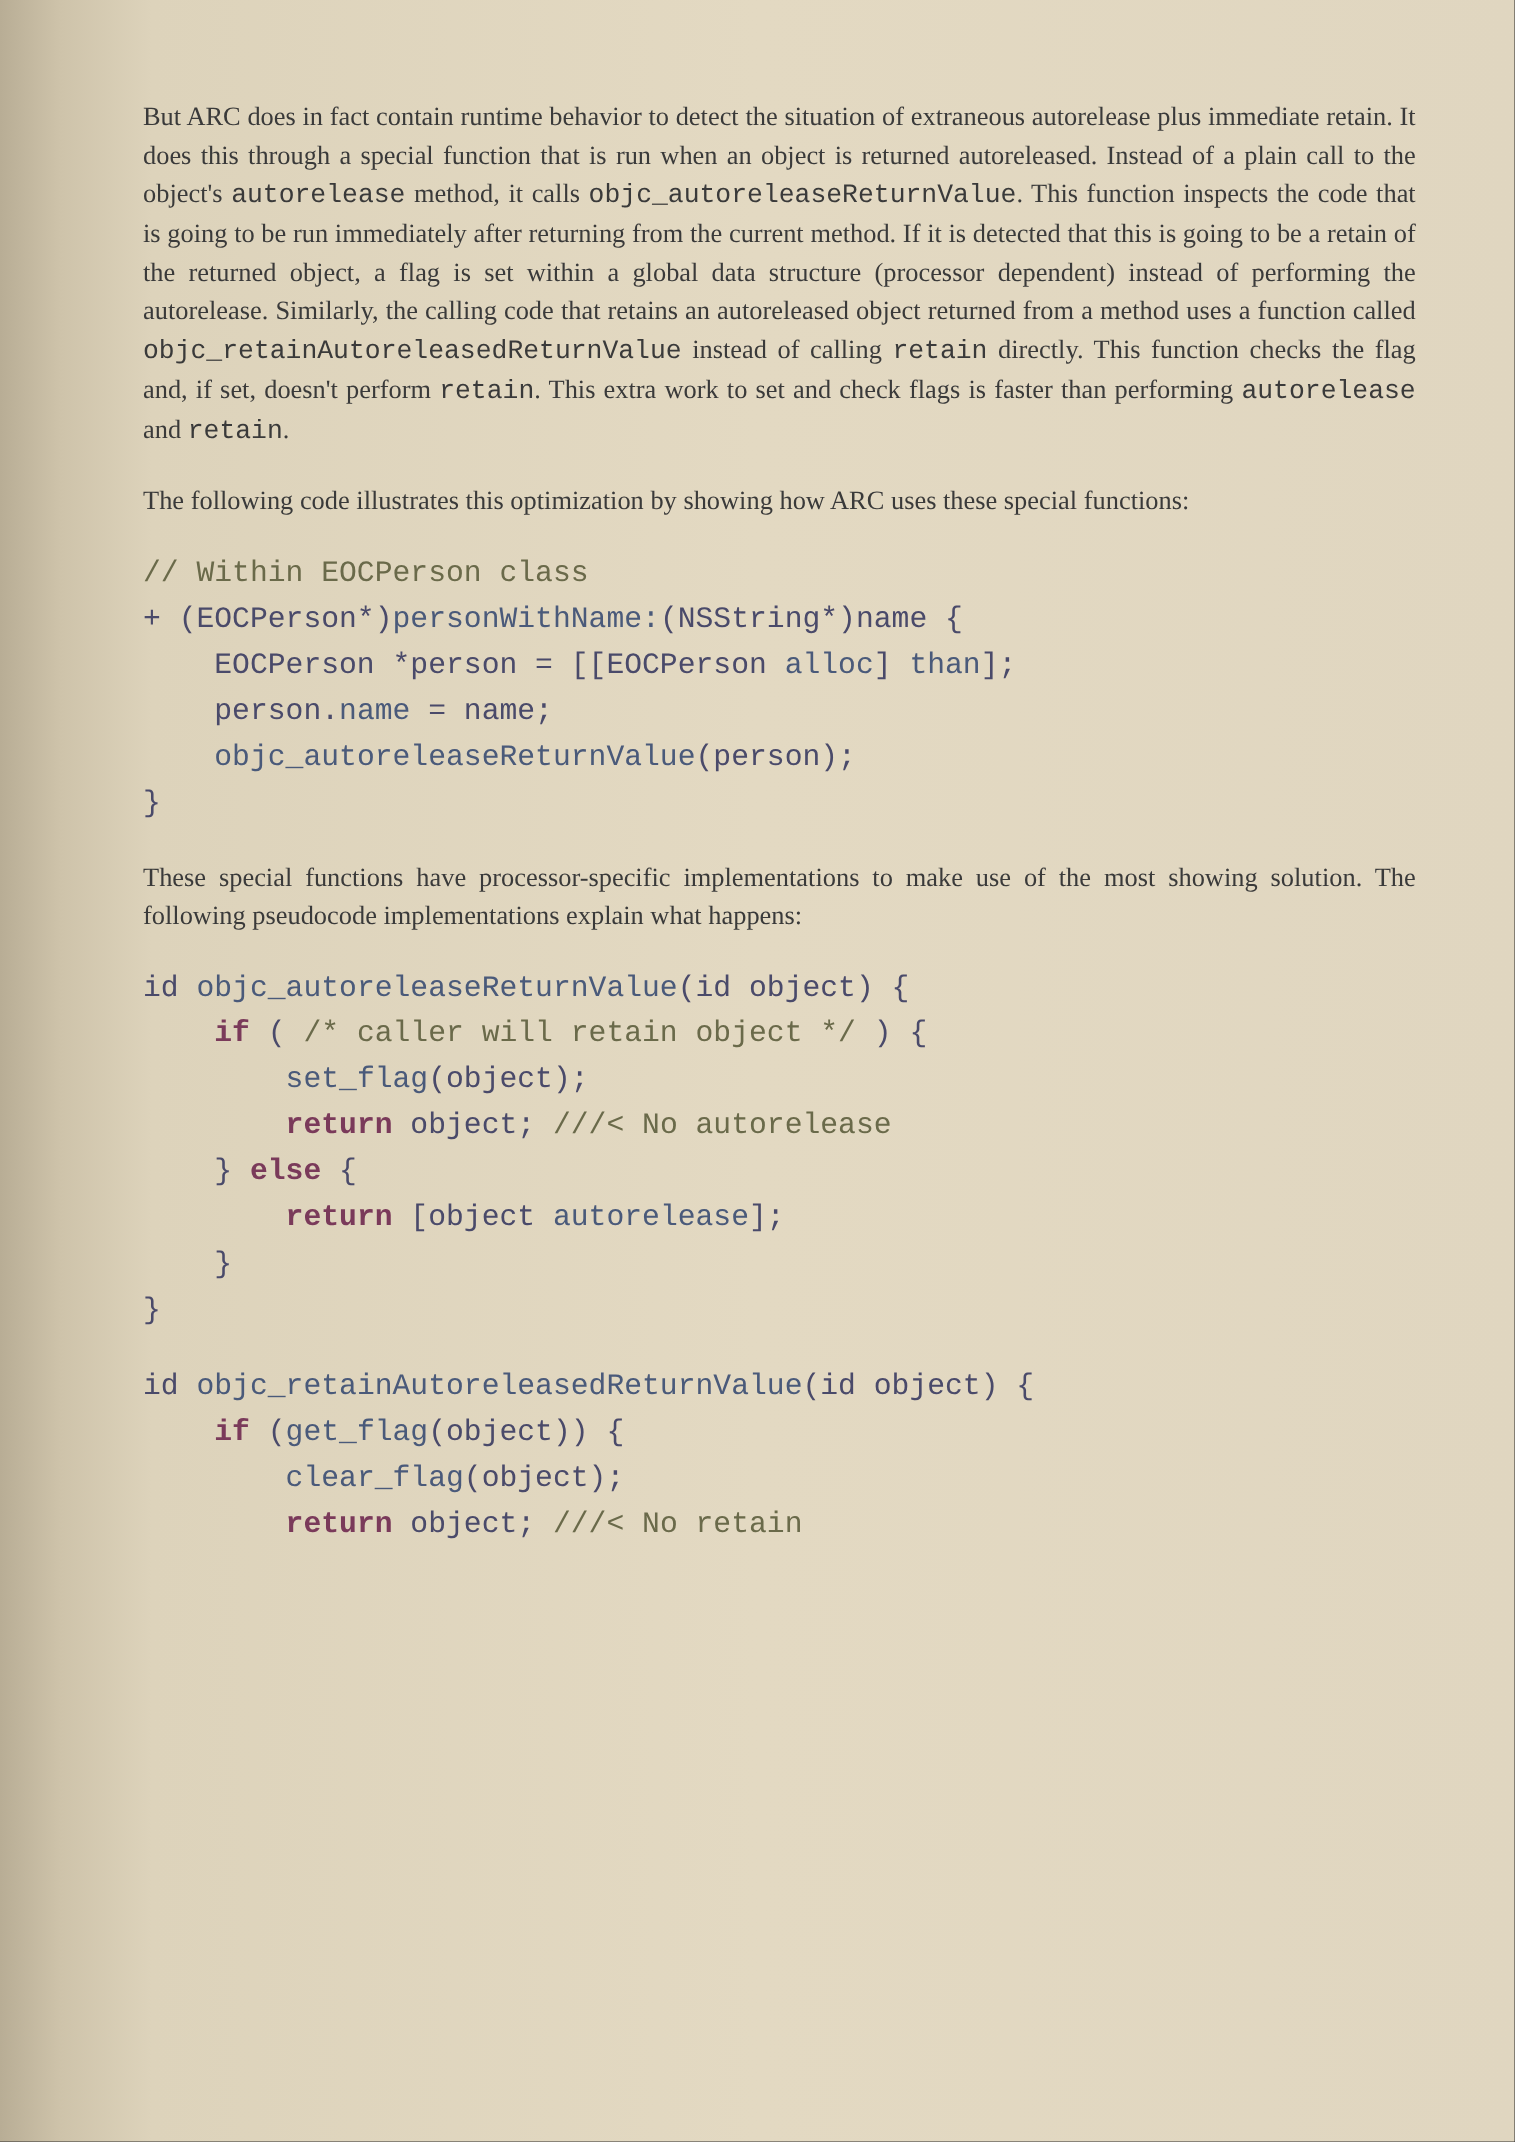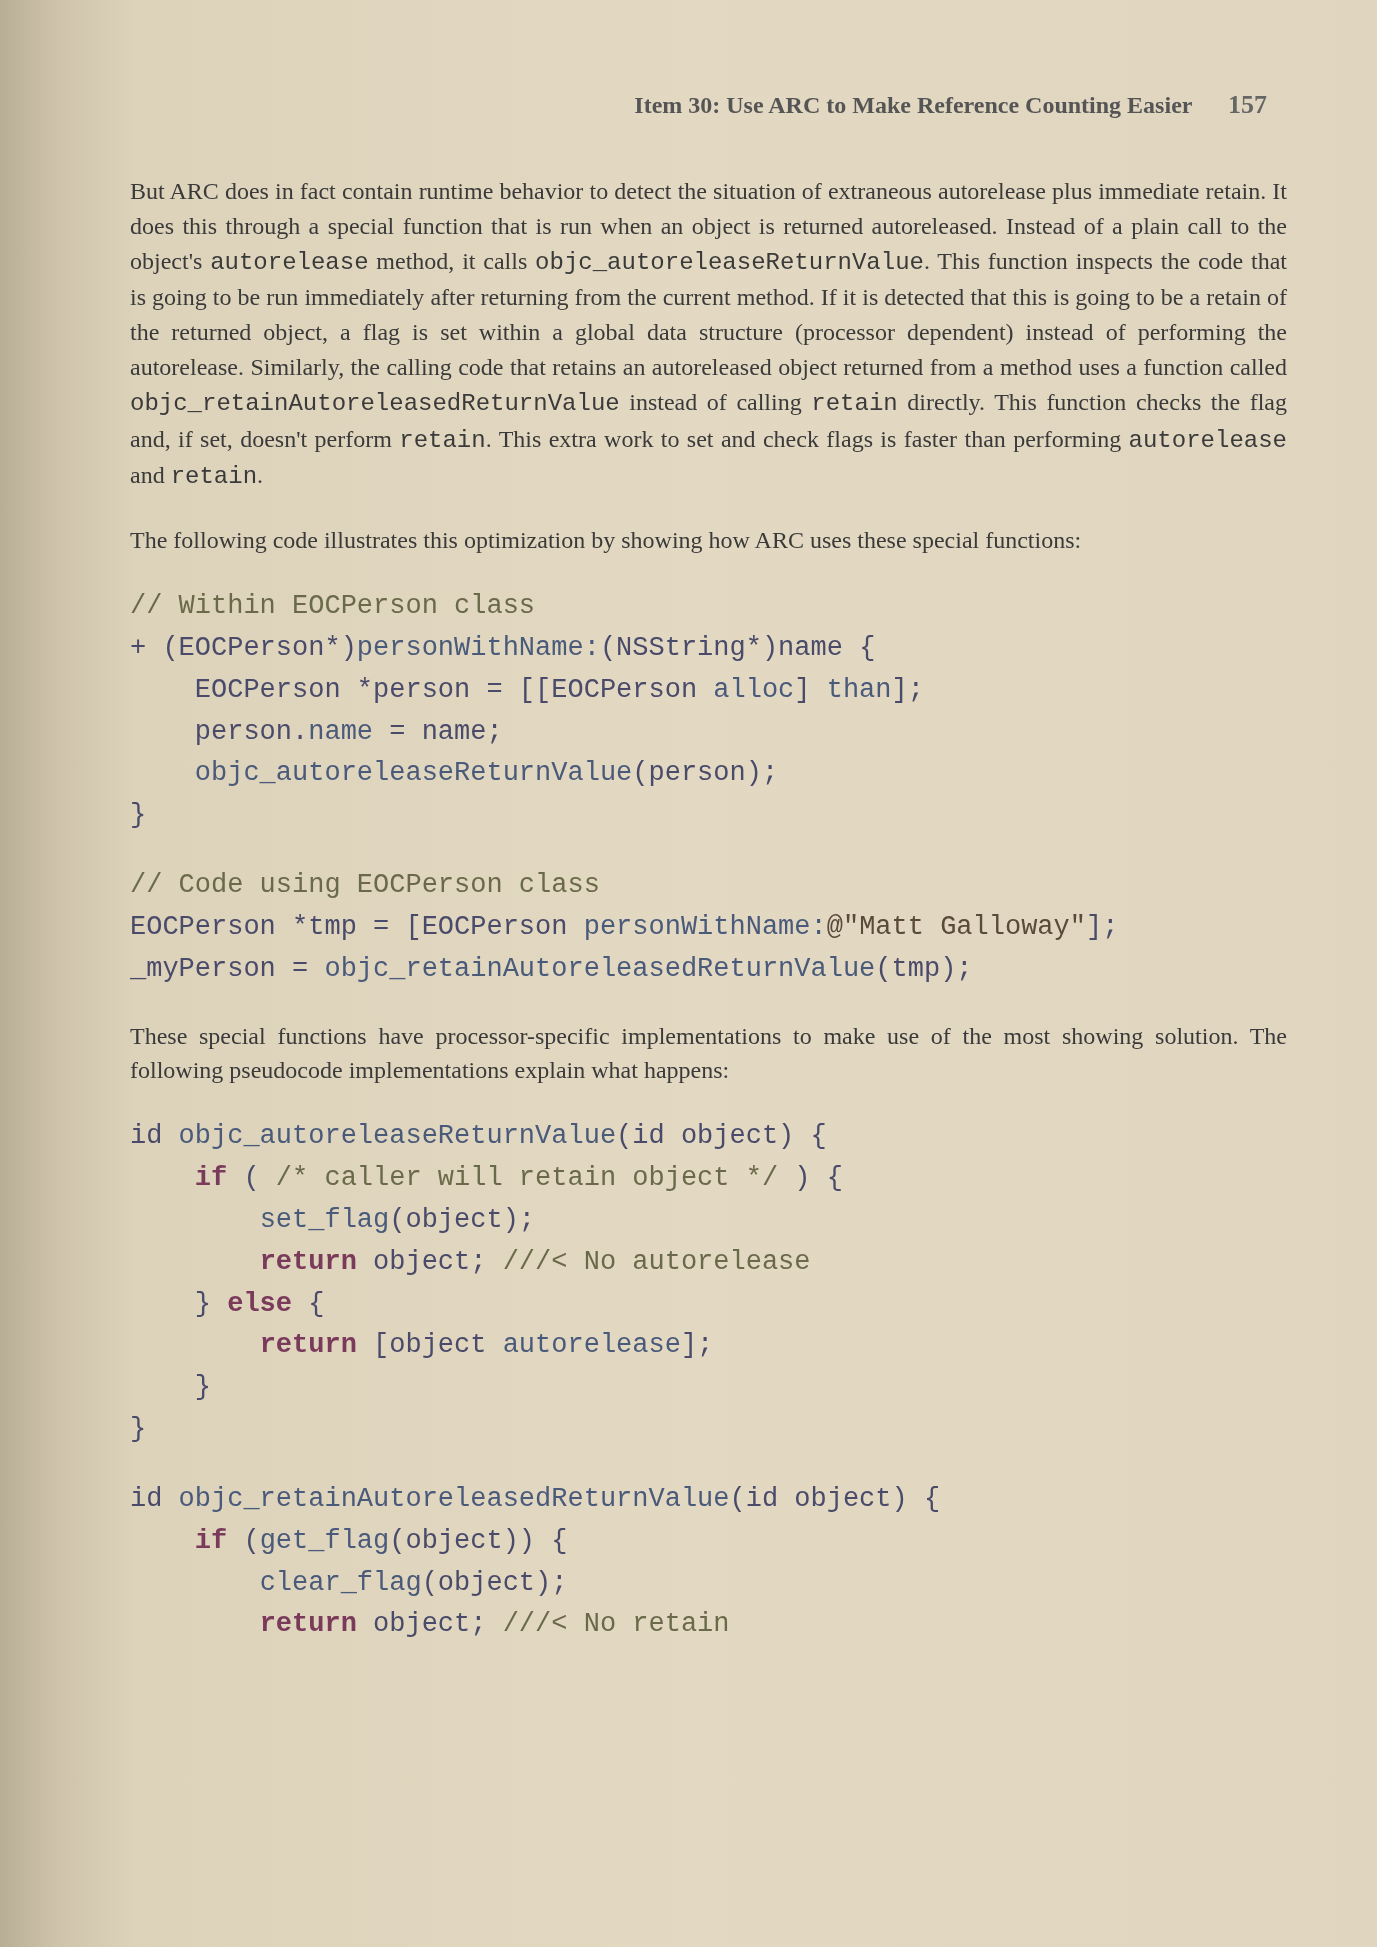--- a/index.html
+++ b/index.html
@@ -57,41 +57,34 @@
   .str { color: #5a4a3a; }
   .mono {
     font-family: 'Courier New', Courier, monospace;
   }
 </style>
 </head>
 <body>
 
 <div class="page">
 
-  <div class="header">
-    <span class="title">Item 30: Use ARC to Make Reference Counting Easier</span>
-    <span class="pageno">157</span>
-  </div>
 
   <div class="body-text">
     <span>But ARC does in fact contain runtime behavior to detect the situation of extraneous autorelease plus immediate retain. It does this through a special function that is run when an object is returned autoreleased. Instead of a plain call to the object's </span><span class="mono">autorelease</span><span> method, it calls </span><span class="mono">objc_autoreleaseReturnValue</span><span>. This function inspects the code that is going to be run immediately after returning from the current method. If it is detected that this is going to be a retain of the returned object, a flag is set within a global data structure (processor dependent) instead of performing the autorelease. Similarly, the calling code that retains an autoreleased object returned from a method uses a function called </span><span class="mono">objc_retainAutoreleasedReturnValue</span><span> instead of calling </span><span class="mono">retain</span><span> directly. This function checks the flag and, if set, doesn't perform </span><span class="mono">retain</span><span>. This extra work to set and check flags is faster than performing </span><span class="mono">autorelease</span><span> and </span><span class="mono">retain</span><span>.</span>
   </div>
 
   <div class="body-text">The following code illustrates this optimization by showing how ARC uses these special functions:</div>
 
   <div class="code-block"><span class="cm">// Within EOCPerson class</span>
 <span>+ (EOCPerson*)</span><span class="fn">personWithName:</span><span>(NSString*)name {</span>
 <span>    EOCPerson *person = [[EOCPerson </span><span class="fn">alloc</span><span>] </span><span class="fn">than</span><span>];</span>
 <span>    person.</span><span class="fn">name</span><span> = name;</span>
 <span>    </span><span class="fn">objc_autoreleaseReturnValue</span><span>(person);</span>
 <span>}</span></div>
 
-  <div class="code-block"><span class="cm">// Code using EOCPerson class</span>
-<span>EOCPerson *tmp = [EOCPerson </span><span class="fn">personWithName:</span><span class="str">@"Matt Galloway"</span><span>];</span>
-<span>_myPerson = </span><span class="fn">objc_retainAutoreleasedReturnValue</span><span>(tmp);</span></div>
 
   <div class="body-text">These special functions have processor-specific implementations to make use of the most showing solution. The following pseudocode implementations explain what happens:</div>
 
   <div class="code-block"><span>id </span><span class="fn">objc_autoreleaseReturnValue</span><span>(id object) {</span>
 <span>    </span><span class="kw">if</span><span> ( </span><span class="cm">/* caller will retain object */</span><span> ) {</span>
 <span>        </span><span class="fn">set_flag</span><span>(object);</span>
 <span>        </span><span class="kw">return</span><span> object; </span><span class="cm">///&lt; No autorelease</span>
 <span>    } </span><span class="kw">else</span><span> {</span>
 <span>        </span><span class="kw">return</span><span> [object </span><span class="fn">autorelease</span><span>];</span>
 <span>    }</span>

